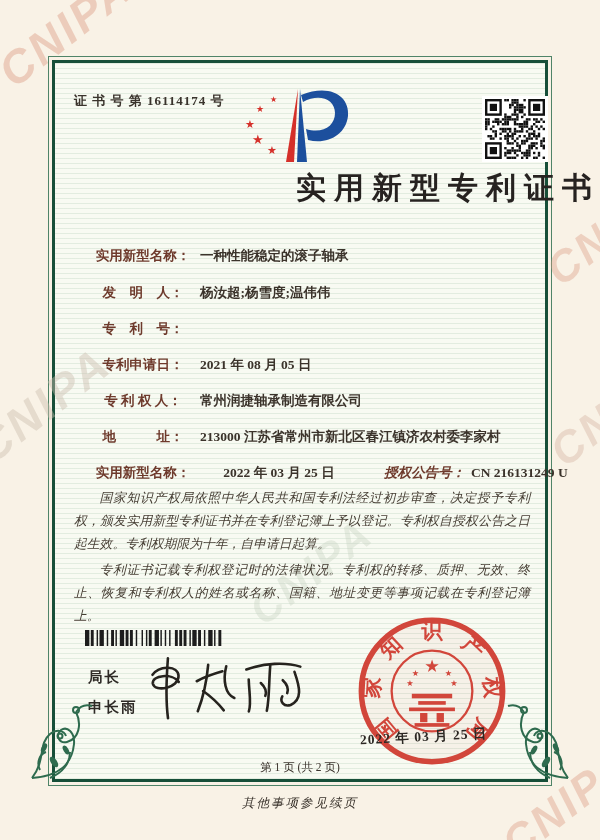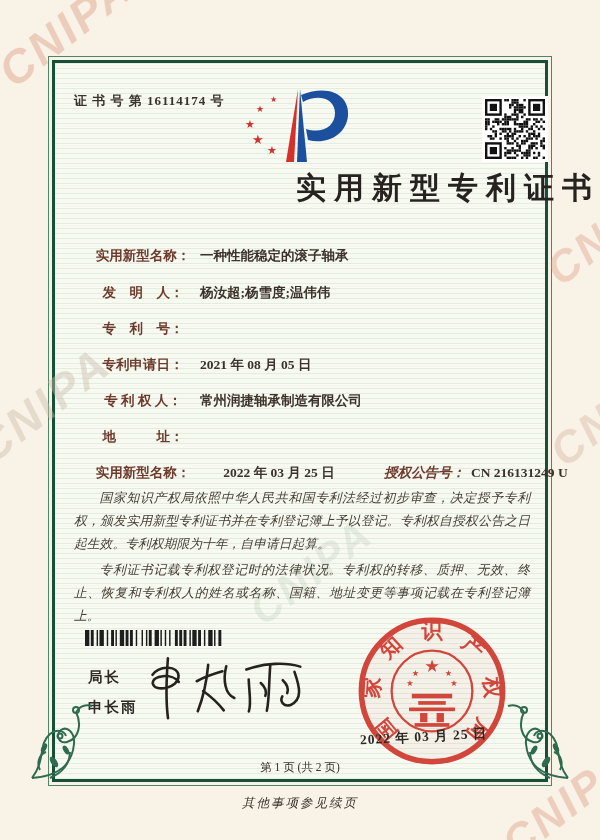--- a/index.html
+++ b/index.html
@@ -362,20 +362,21 @@
     <div class="field-row r4">
       <span class="flabel">专利申请日：</span>
       <span class="fvalue">2021 年 08 月 05 日</span>
     </div>
     <div class="field-row r5">
       <span class="flabel">专 利 权 人：</span>
       <span class="fvalue">常州润捷轴承制造有限公司</span>
     </div>
     <div class="field-row r6">
       <span class="flabel">地　　　址：</span>
+      <span class="fvalue">213000 江苏省常州市新北区春江镇济农村委李家村</span>
     </div>
     <div class="field-row r7">
       <span class="flabel">实用新型名称：</span>
       <span class="fvalue narrow">2022 年 03 月 25 日</span>
       <span class="flabel second">授权公告号：</span>
       <span class="fvalue">CN 216131249 U</span>
     </div>
 
     <div class="paras">
       <p>国家知识产权局依照中华人民共和国专利法经过初步审查，决定授予专利权，颁发实用新型专利证书并在专利登记簿上予以登记。专利权自授权公告之日起生效。专利权期限为十年，自申请日起算。</p>

